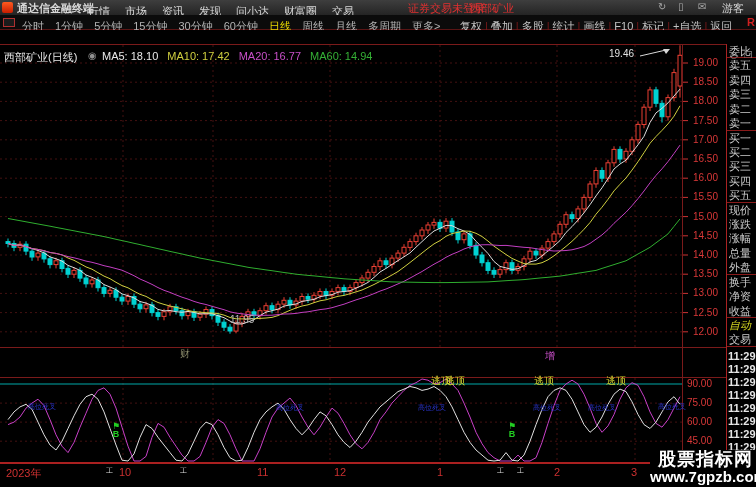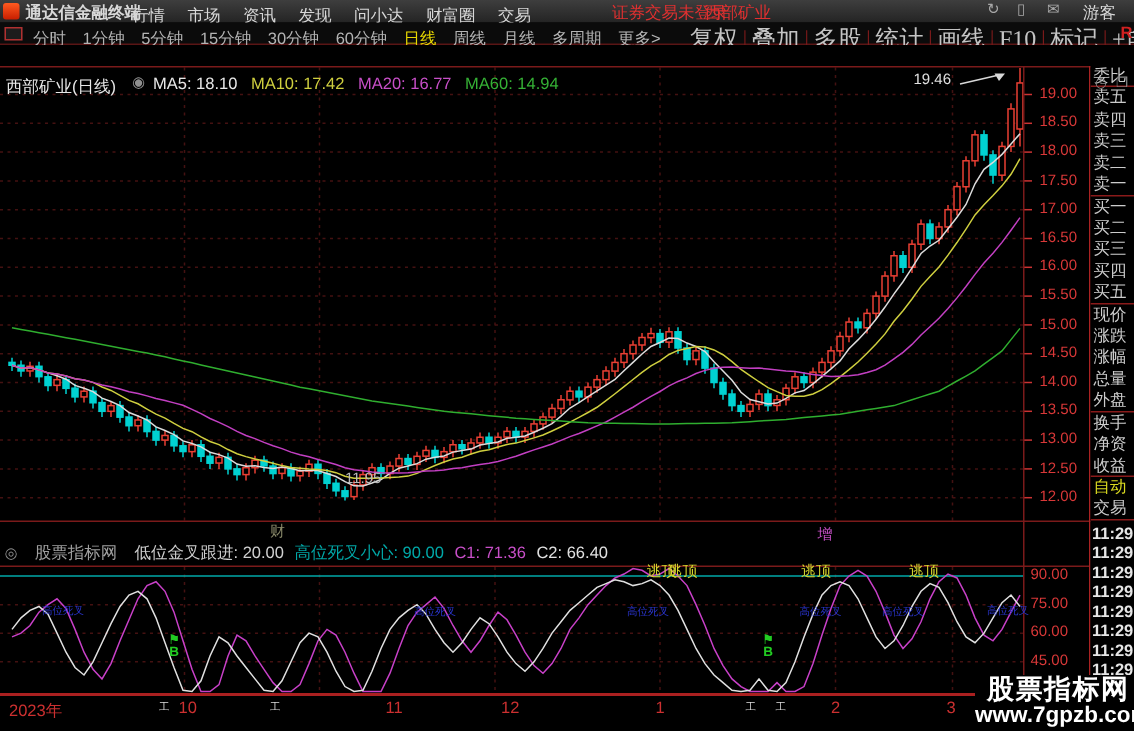--- a/index.html
+++ b/index.html
@@ -28,21 +28,21 @@
 
   
   #periodbar { left:0; top:15px; width:756px; height:15px; background:#0b0b0b;
                border-bottom:1px solid #5a1515; z-index:5; }
   #window-icon { position:absolute; left:3px; top:3px; width:12px; height:9px;
                  border:1px solid #b03030; background:#1c1c1c; }
   #period-items { position:absolute; left:22px; top:1px; white-space:nowrap; }
   #period-items span { font-size:11px; color:#b4b4b4; margin-right:11px; cursor:default; }
   #period-items span.active { color:#e8d800; }
   #tool-items { position:absolute; left:460px; top:1px; white-space:nowrap; }
-  #tool-items span { font-size:16px; color:#c4c4c4; cursor:default;font-family:Liberation Serif, serif; }
+  #tool-items span { font-size:11px; color:#c4c4c4; cursor:default; }
   #tool-items .tsep { color:#7a1a1a; margin:0 3px; }
   #r-label { position:absolute; left:747px; top:1px; font-size:11px; color:#d02020; font-weight:bold; }
 
   
   #chartheader { left:0; top:30px; width:756px; height:14px; background:#000; z-index:5; }
   #chartheader span { font-size:11px; position:absolute; top:0; white-space:nowrap;margin-top:20px; }
   #chart-title { left:4px; color:#e8e8e8; }
   #pool-icon { left:88px; color:#909090; font-size:10px !important; }
   #ma-items { position:absolute; left:102px; top:0; white-space:nowrap; }
   #ma-items span { position:static; margin-right:9px; }
@@ -416,40 +416,35 @@
         <div class="rp-row" style="color: rgb(204, 204, 204);">买四</div>
         <div class="rp-row rp-sep" style="color: rgb(204, 204, 204);">买五</div>
         <div class="rp-row" style="color: rgb(204, 204, 204);">现价</div>
         <div class="rp-row" style="color: rgb(204, 204, 204);">涨跌</div>
         <div class="rp-row" style="color: rgb(204, 204, 204);">涨幅</div>
         <div class="rp-row" style="color: rgb(204, 204, 204);">总量</div>
         <div class="rp-row rp-sep" style="color: rgb(204, 204, 204);">外盘</div>
         <div class="rp-row" style="color: rgb(204, 204, 204);">换手</div>
         <div class="rp-row" style="color: rgb(204, 204, 204);">净资</div>
         <div class="rp-row rp-sep" style="color: rgb(204, 204, 204);">收益</div>
-        <div class="rp-row" style="color: rgb(216, 216, 32);">自动</div>
+        <div class="rp-row" style="color: rgb(216, 216, 32); font-style: italic;">自动</div>
         <div class="rp-row rp-sep" style="color: rgb(204, 204, 204);">交易</div>
       </div>
     <div id="rp-times">
         <div class="rp-time">11:29</div>
         <div class="rp-time">11:29</div>
         <div class="rp-time">11:29</div>
         <div class="rp-time">11:29</div>
         <div class="rp-time">11:29</div>
         <div class="rp-time">11:29</div>
         <div class="rp-time">11:29</div>
         <div class="rp-time">11:29</div>
       </div>
   </div>
 
-  <div id="indicator-header" class="abs">
-    <span id="ind-icon">◎</span>
-    <span id="ind-site">股票指标网</span>
-    <span id="ind-parts"><span style="color: rgb(207, 207, 207);">低位金叉跟进: 20.00</span><span style="color: rgb(0, 168, 168);">高位死叉小心: 90.00</span><span style="color: rgb(200, 79, 200);">C1: 71.36</span><span style="color: rgb(224, 224, 224);">C2: 66.40</span></span>
-  </div>
 
   <div id="overlay" class="abs">
       <span class="plabel" style="left: 678px; top: 57px;">19.00</span>
       <span class="plabel" style="left: 678px; top: 76.2px;">18.50</span>
       <span class="plabel" style="left: 678px; top: 95.4px;">18.00</span>
       <span class="plabel" style="left: 678px; top: 114.6px;">17.50</span>
       <span class="plabel" style="left: 678px; top: 133.8px;">17.00</span>
       <span class="plabel" style="left: 678px; top: 153px;">16.50</span>
       <span class="plabel" style="left: 678px; top: 172.2px;">16.00</span>
       <span class="plabel" style="left: 678px; top: 191.4px;">15.50</span>

